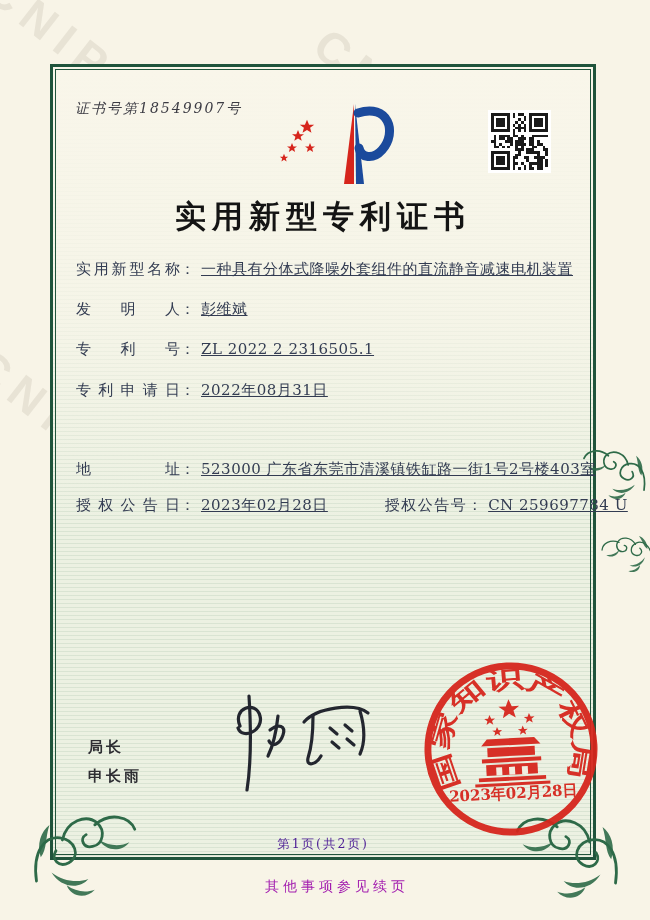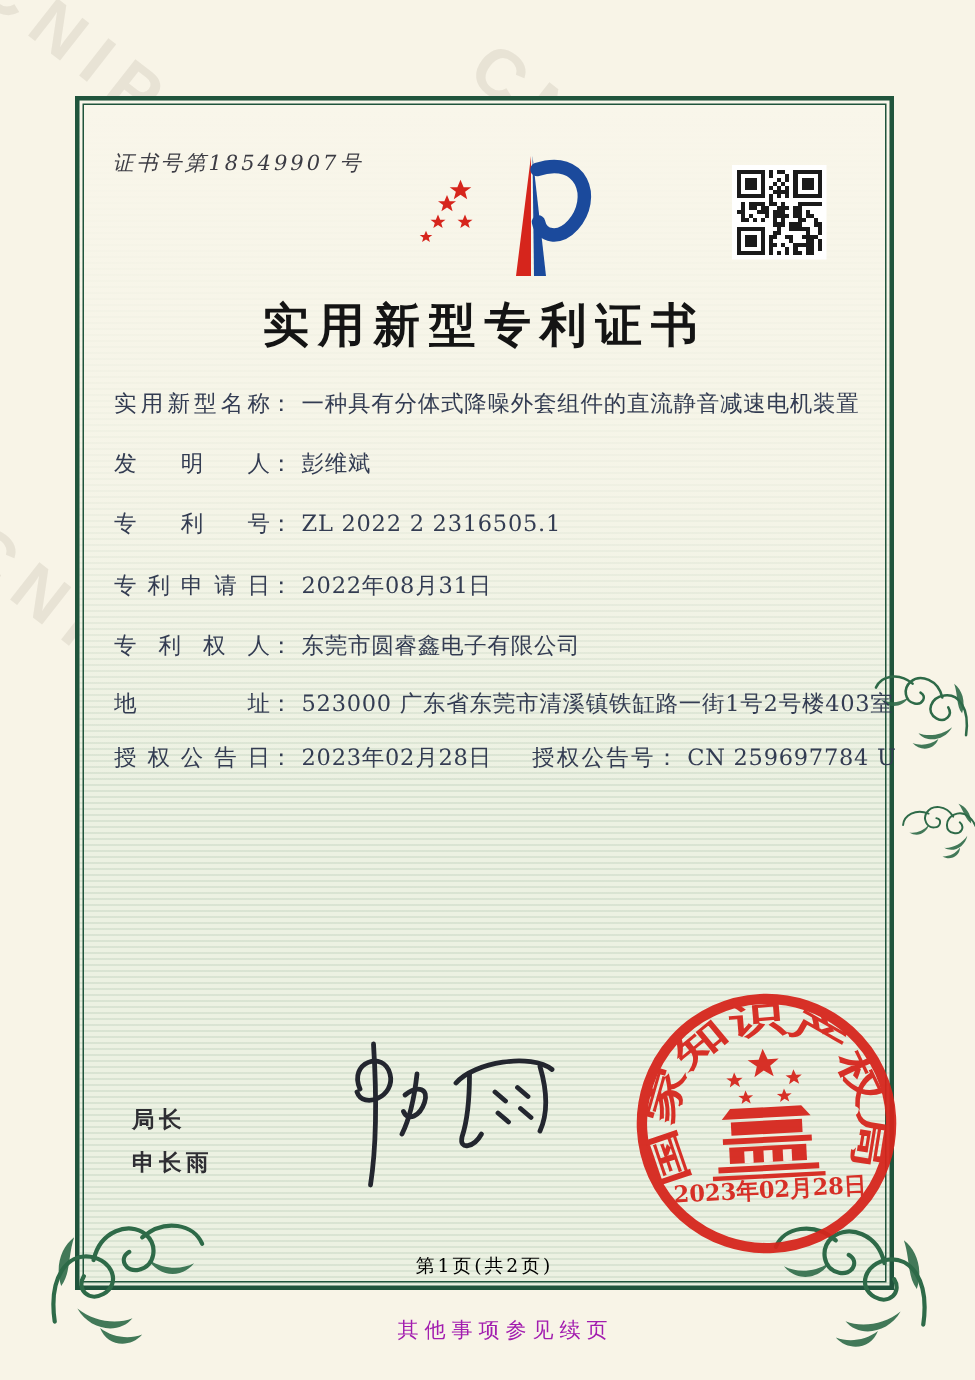--- a/index.html
+++ b/index.html
@@ -19,31 +19,31 @@
   .frame::after{content:"";position:absolute;inset:2px;border:1px solid #20543c;pointer-events:none;}
   .abs{position:absolute;}
   .certno{left:75px;top:100px;font-size:14px;letter-spacing:2px;color:#3c3c44;font-style:italic;}
   .logo{left:262px;top:100px;}
   .qr{left:488px;top:110px;background:#fff;padding:3px;line-height:0;}
   .title{left:50px;top:196px;width:546px;text-align:center;font-size:31px;font-weight:700;
          letter-spacing:6px;color:#141414;}
   .row{left:76px;width:500px;font-size:15px;color:#333c52;white-space:nowrap;}
   .flabel{display:inline-block;width:104px;text-align:justify;text-align-last:justify;vertical-align:top;}
   .fcolon{display:inline-block;margin-right:6px;}
-  .fvalue{letter-spacing:.5px;}
-  .flabel2{display:inline-block;letter-spacing:1.5px;margin-left:22px;}
+  .fvalue{letter-spacing:.5px;text-decoration:underline;}
+  .flabel2{display:inline-block;letter-spacing:1.5px;margin-left:52px;}
   .paras{left:88px;top:528px;width:474px;font-size:13.5px;line-height:1.95;color:#2d3843;
          text-align:justify;}
   .paras p{margin:0 0 8px 0;text-indent:2em;}
   .official{left:88px;top:733px;font-family:"Liberation Sans","DejaVu Sans",sans-serif;
             font-size:15px;font-weight:700;letter-spacing:3px;color:#2e2e33;line-height:1.9;}
   .sig{left:212px;top:686px;}
   .seal{left:422px;top:660px;transform:rotate(-3deg);opacity:.94;}
   .pageno{left:50px;top:836px;width:546px;text-align:center;font-size:12.5px;
-          letter-spacing:2px;color:#000000;}
+          letter-spacing:2px;color:#4c1d95;}
   .note{left:0;top:878px;width:650px;text-align:center;font-size:14px;letter-spacing:4px;color:#a21caf;padding-left:12px;}
   .orn{position:absolute;left:0;top:0;width:650px;height:920px;pointer-events:none;}
   .fl{stroke:#2e6a48;stroke-width:2.6;fill:none;stroke-linecap:round;}
   .leaf{fill:#2e6a48;stroke:none;opacity:.9;}
 </style>
 </head>
 <body>
 
 <div class="page">
 
@@ -245,23 +245,20 @@
   </div>
   <div class="abs row" style="top:300px">
     <span class="flabel">发明人</span><span class="fcolon">：</span><span class="fvalue">彭维斌</span>
   </div>
   <div class="abs row" style="top:340px">
     <span class="flabel">专利号</span><span class="fcolon">：</span><span class="fvalue">ZL 2022 2 2316505.1</span>
   </div>
   <div class="abs row" style="top:381px">
     <span class="flabel">专利申请日</span><span class="fcolon">：</span><span class="fvalue">2022年08月31日</span>
   </div>
-  <div class="abs row" style="top:421px">
-    <span class="flabel">专利权人</span><span class="fcolon">：</span><span class="fvalue">东莞市圆睿鑫电子有限公司</span>
-  </div>
   <div class="abs row" style="top:460px">
     <span class="flabel">地址</span><span class="fcolon">：</span><span class="fvalue">523000 广东省东莞市清溪镇铁缸路一街1号2号楼403室</span>
   </div>
   <div class="abs row" style="top:496px">
     <span class="flabel">授权公告日</span><span class="fcolon">：</span><span class="fvalue">2023年02月28日</span>
     <span class="flabel2">授权公告号</span><span class="fcolon">：</span><span class="fvalue">CN 259697784 U</span>
   </div>
 
 
   <div class="abs official">

